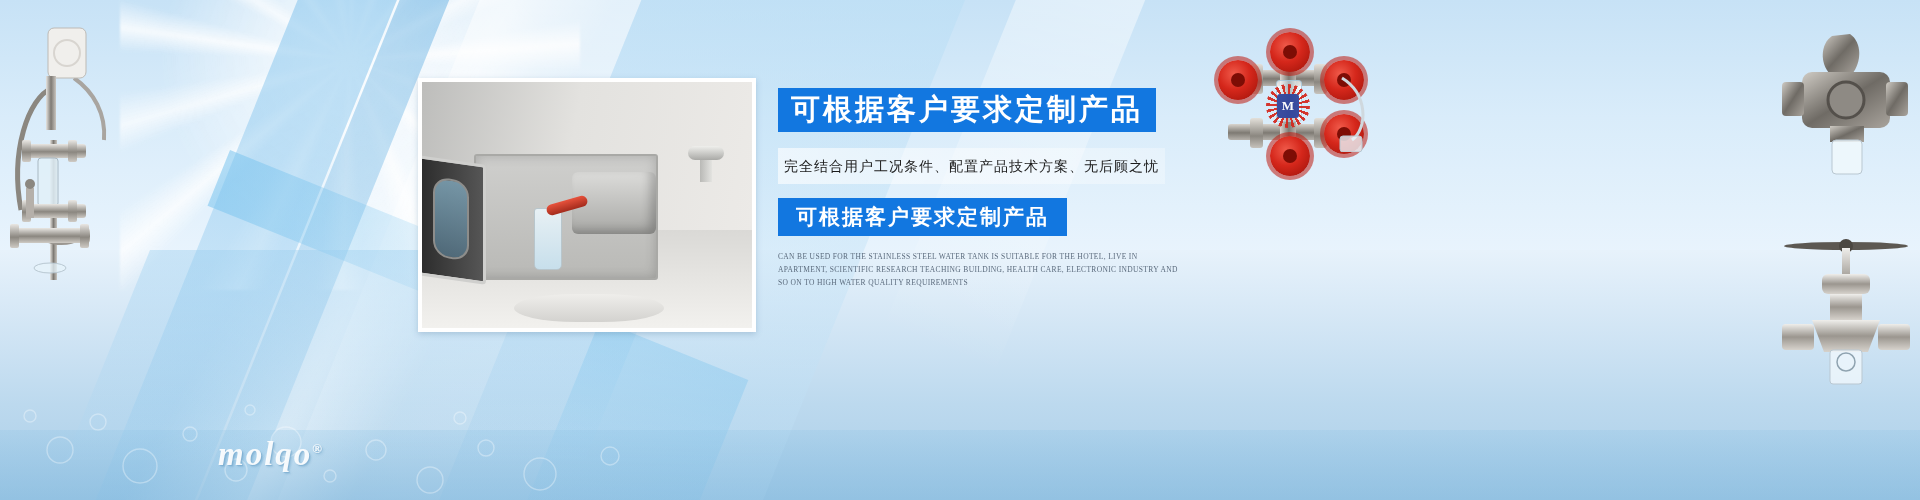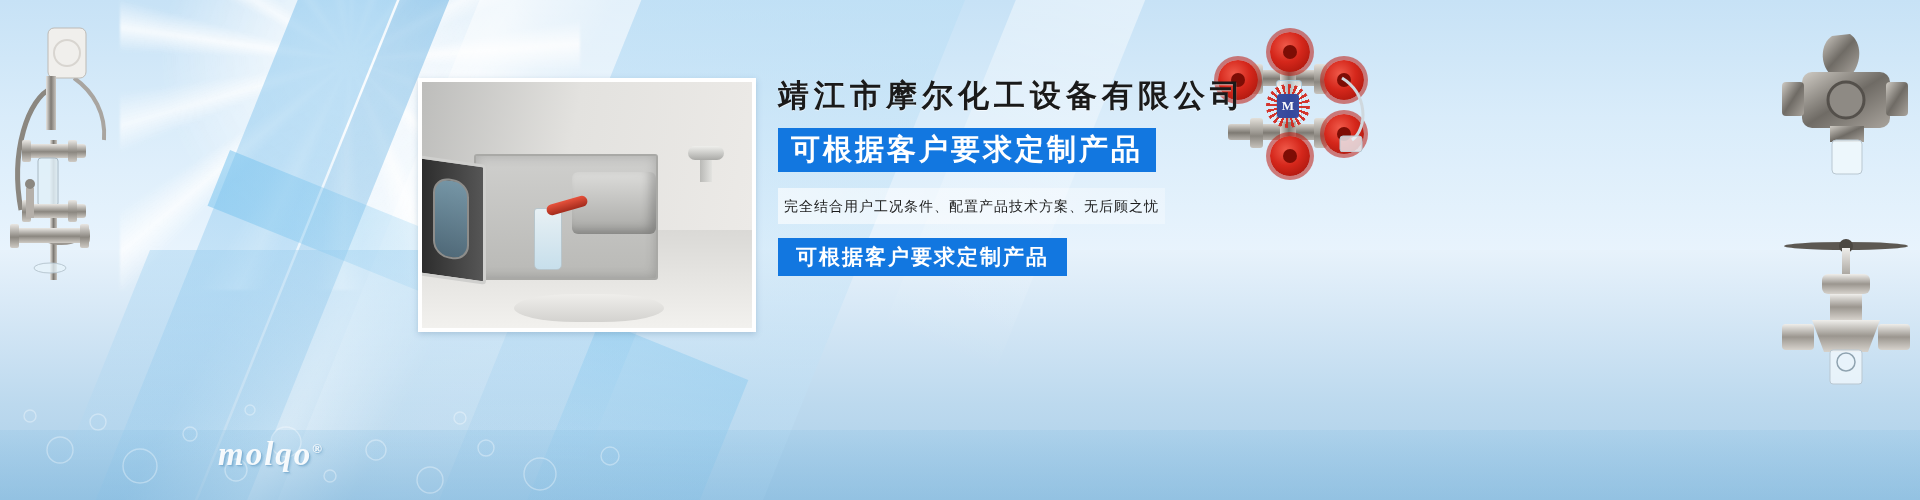--- a/index.html
+++ b/index.html
@@ -324,23 +324,23 @@
     <rect x="44" y="46" width="48" height="20" rx="6" fill="url(#gv)"></rect>
     <rect x="52" y="66" width="32" height="26" fill="url(#gv)"></rect>
     <path d="M34 92 L102 92 L90 124 L46 124 Z" fill="url(#gv)"></path>
     <rect x="4" y="96" width="32" height="26" rx="4" fill="url(#gv)"></rect>
     <rect x="100" y="96" width="32" height="26" rx="4" fill="url(#gv)"></rect>
     <rect x="52" y="122" width="32" height="34" rx="3" fill="rgba(240,248,252,.8)" stroke="#b9c7d1"></rect>
     <circle cx="68" cy="134" r="9" fill="none" stroke="#8fa3b0" stroke-width="1.5"></circle>
   </svg>
 
   <div class="copy">
-    <div class="company">靖江市摩尔化工设备有限公司</div>
     <div><span class="tagline">可根据客户要求定制产品</span></div>
     <div><span class="subline">完全结合用户工况条件、配置产品技术方案、无后顾之忧</span></div>
     <div><span class="badge">可根据客户要求定制产品</span></div>
+    <div class="eng">CAN BE USED FOR THE STAINLESS STEEL WATER TANK IS SUITABLE FOR THE HOTEL, LIVE IN APARTMENT, SCIENTIFIC RESEARCH TEACHING BUILDING, HEALTH CARE, ELECTRONIC INDUSTRY AND SO ON TO HIGH WATER QUALITY REQUIREMENTS</div>
   </div>
 
   <div class="watermark">
     <span>molqo</span><sup>®</sup>
   </div>
 
 </div>
 
 </body></html>

